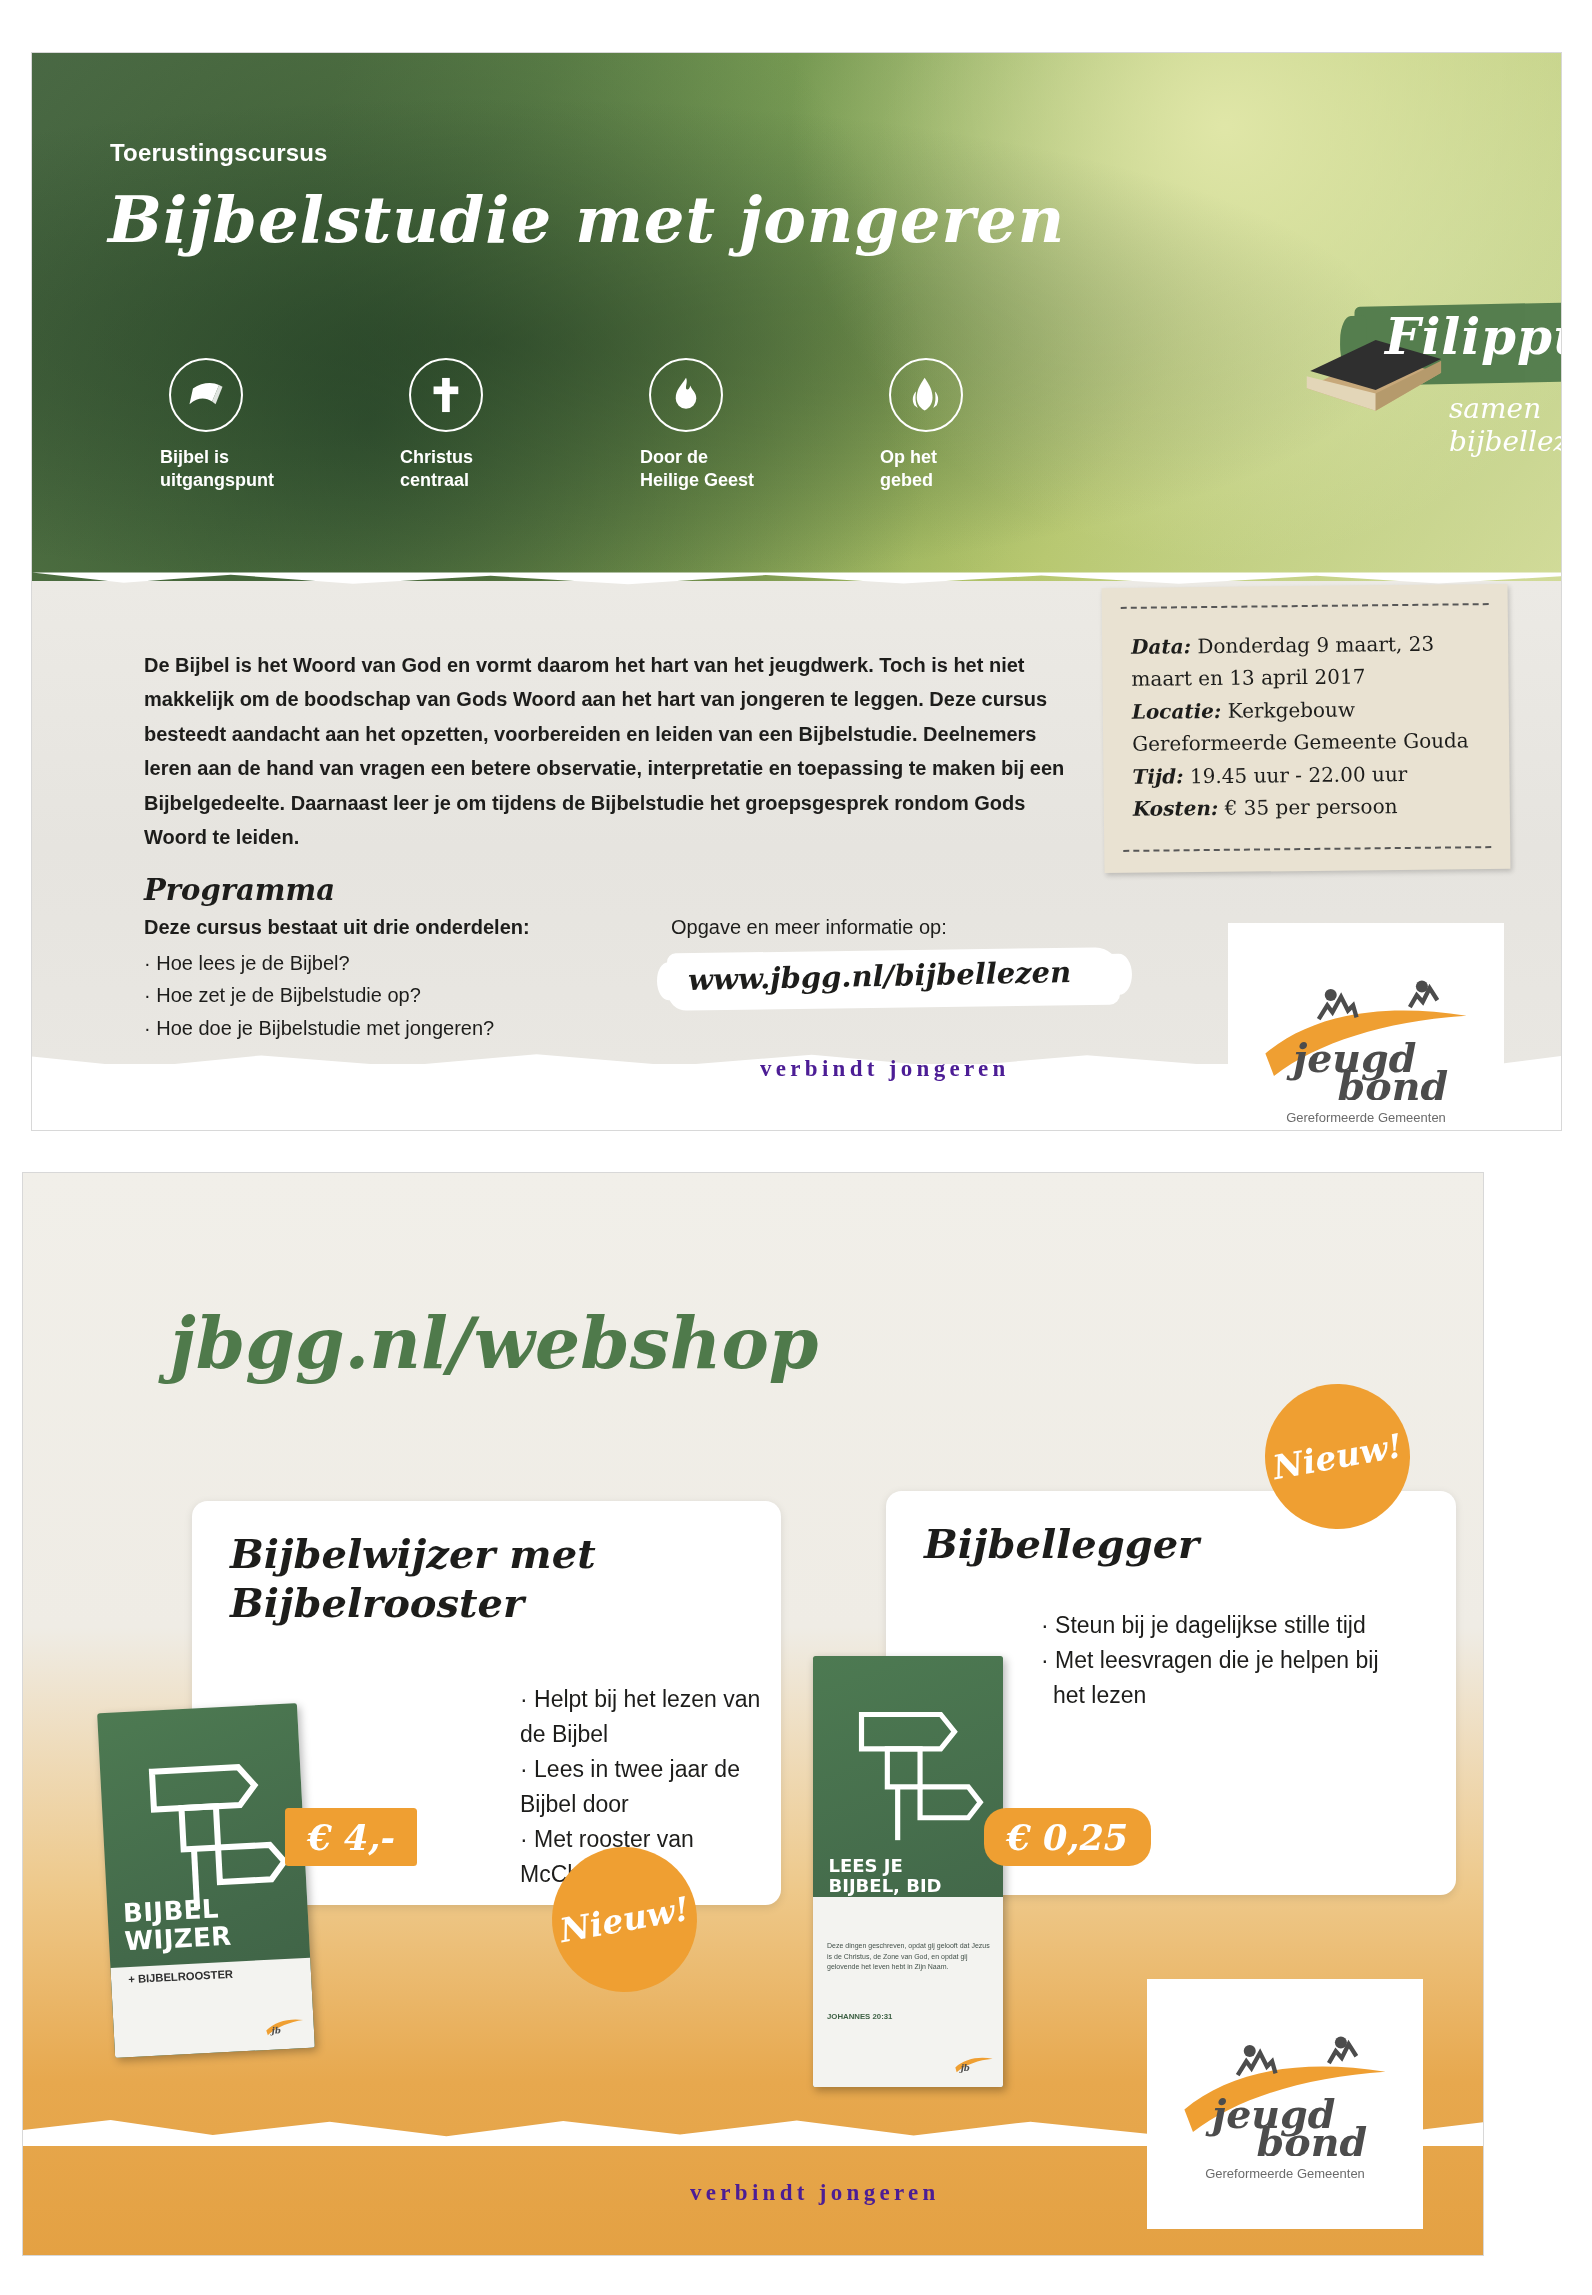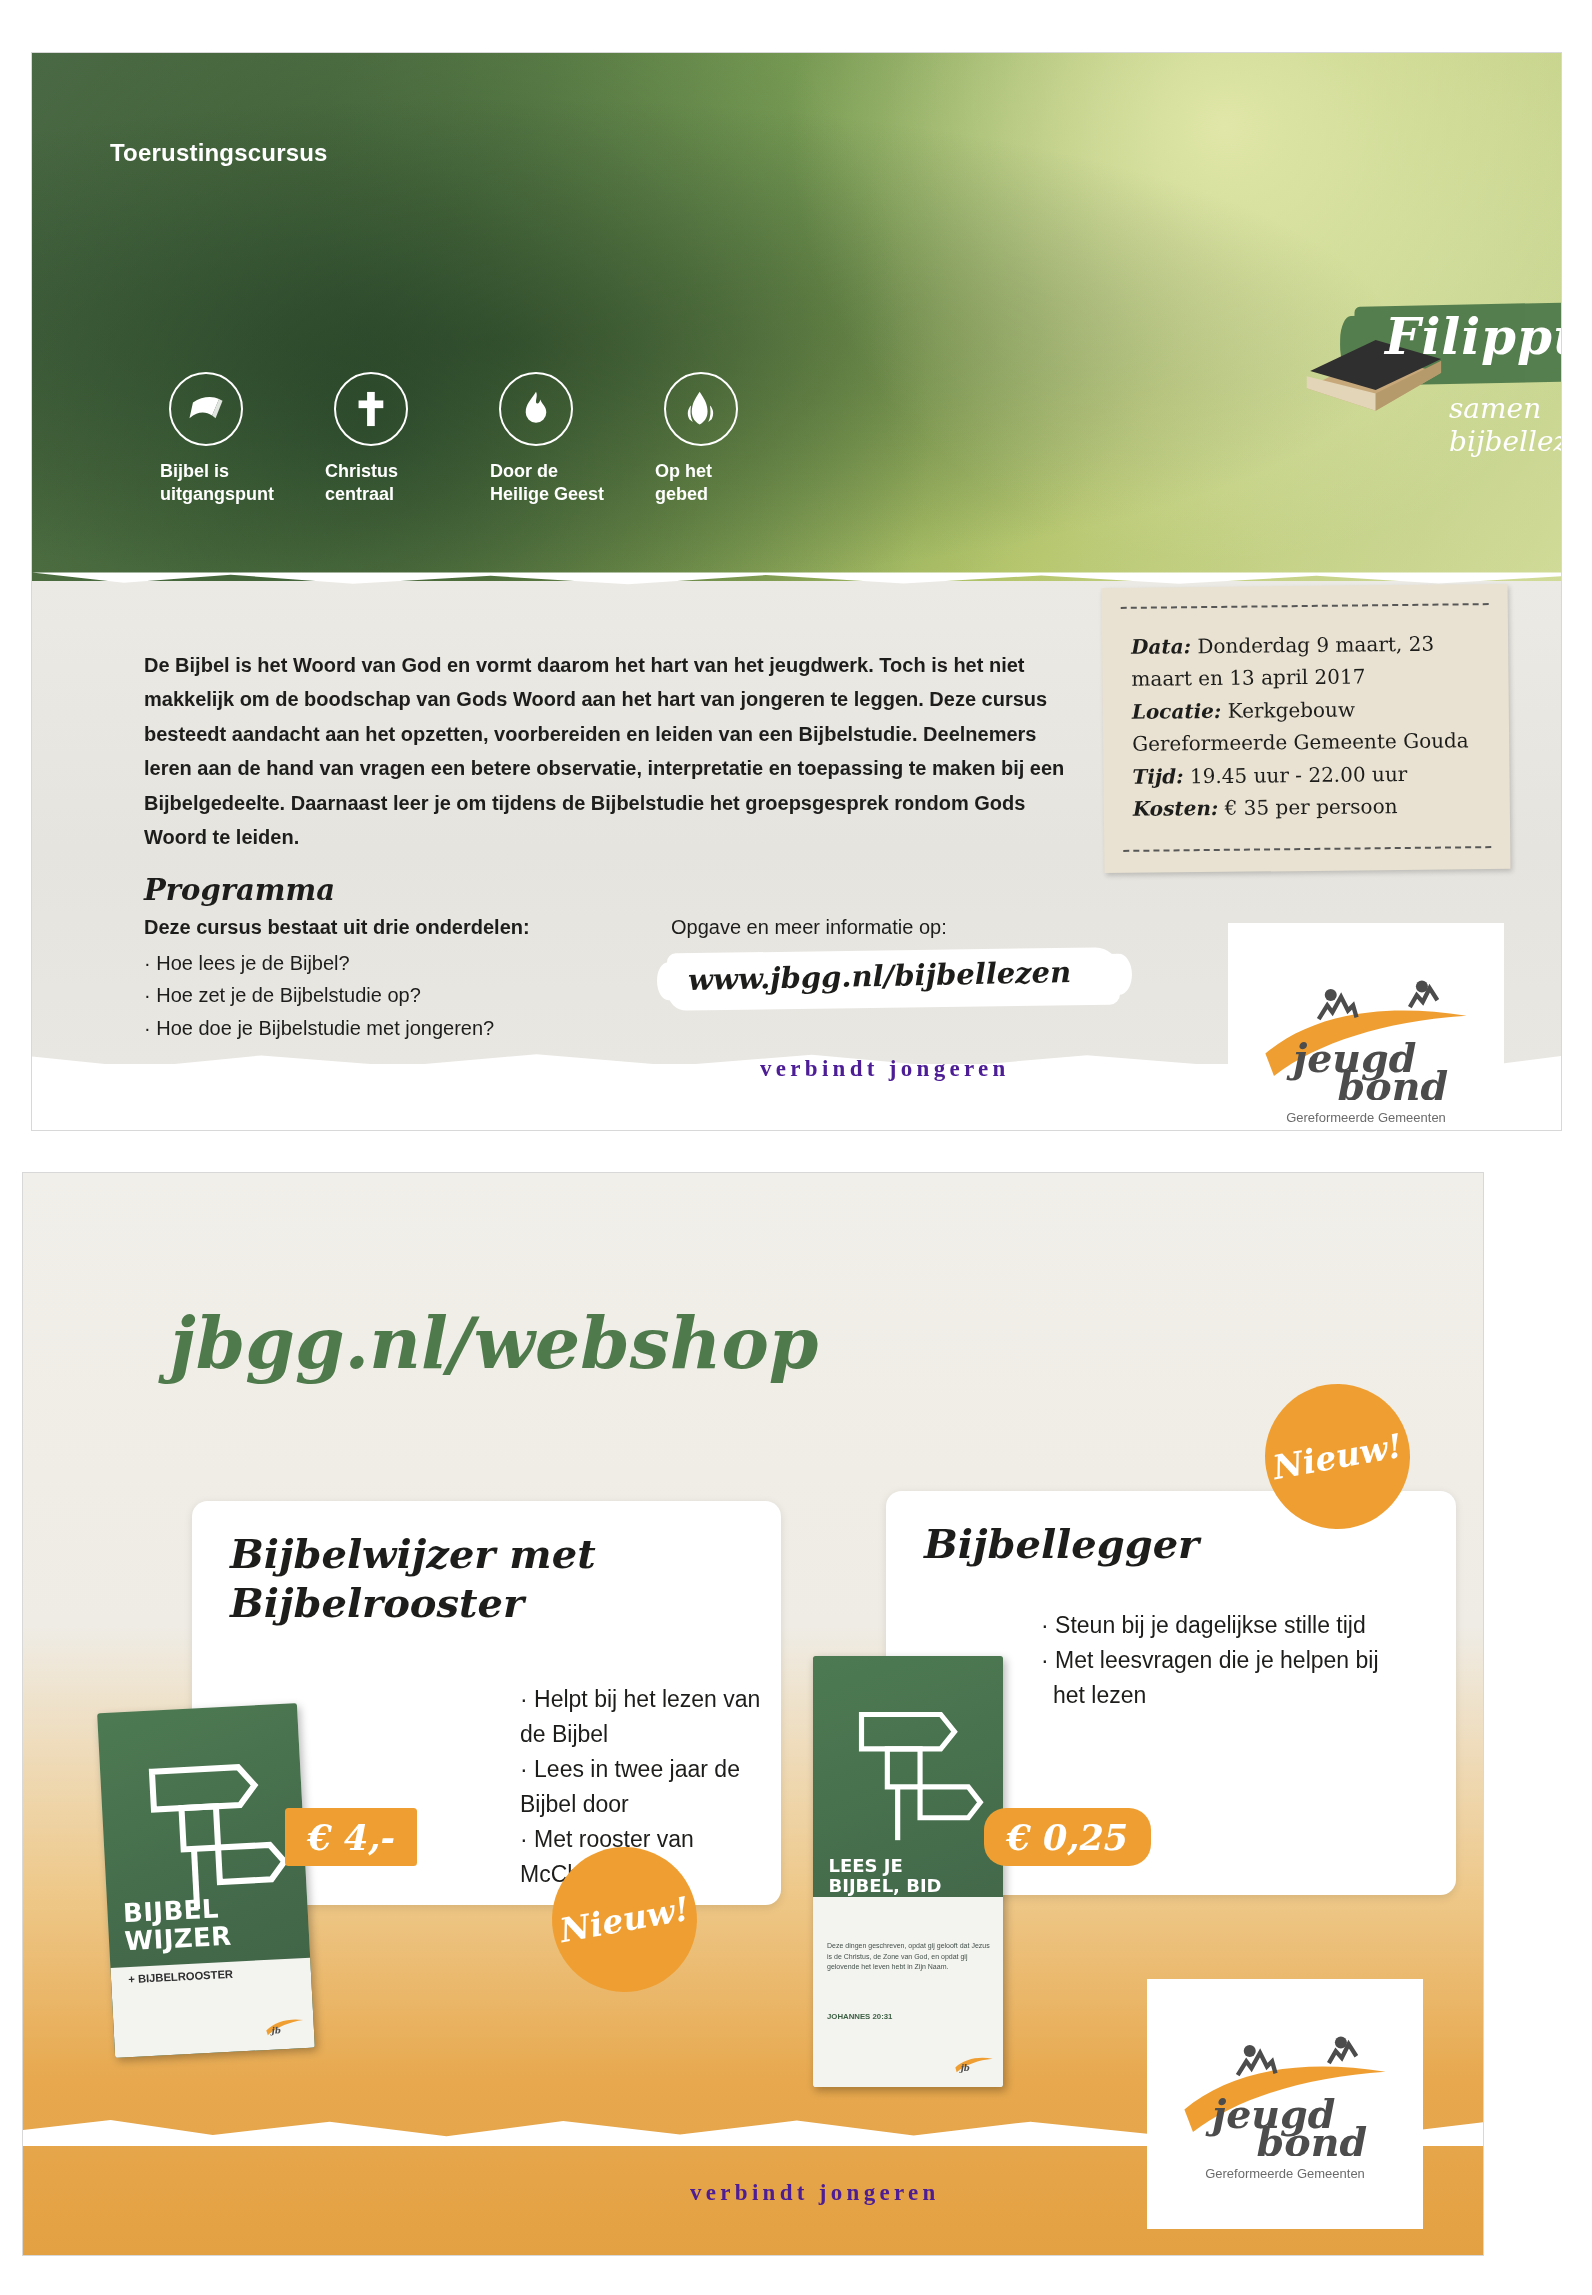--- a/index.html
+++ b/index.html
@@ -50,21 +50,21 @@
   .hero-title {
     position: absolute; left: 76px; top: 129px;
     color: #ffffff;
     font-family: "DejaVu Serif", serif;
     font-style: italic;
     font-size: 64px;
     font-weight: bold;
     letter-spacing: 0.9px;
   }
 
-  .pillars { position: absolute; left: 121px; top: 319px; display: flex; gap: 36px; justify-content: center; }
+  .pillars { position: absolute; left: 121px; top: 305px; display: flex; gap: 111px; justify-content: center; }
   .pillar { width: 129px; text-align: left; }
   .pillar-circle {
     width: 74px; height: 74px; border-radius: 50%;
     border: 2.6px solid #ffffff;
     display: flex; align-items: center; justify-content: center;
     margin-left: 15.5px;
   }
   .pillar-circle svg { display: block; }
   .pillar-label {
     margin-top: 14px; color: #ffffff;
@@ -344,20 +344,21 @@
 </head>
 <body>
 
 <div class="page">
 
   <div class="flyer-top">
 
     <div class="hero"></div>
 
     <div class="kicker">Toerustingscursus</div>
+    <div class="hero-title">Bijbelstudie met jongeren</div>
 
     <div class="pillars hero-inner">
 
       <div class="pillar">
         <div class="pillar-circle">
           <svg width="40" height="35" viewBox="0 0 46 40" aria-hidden="true">
             <path d="M4 30 C14 22 22 22 30 27 L38 8 C30 4 18 5 8 12 Z" fill="#fff"></path>
             <path d="M30 27 L38 8 L42 10 L34 30 Z" fill="#fff" opacity=".85"></path>
           </svg>
         </div>

